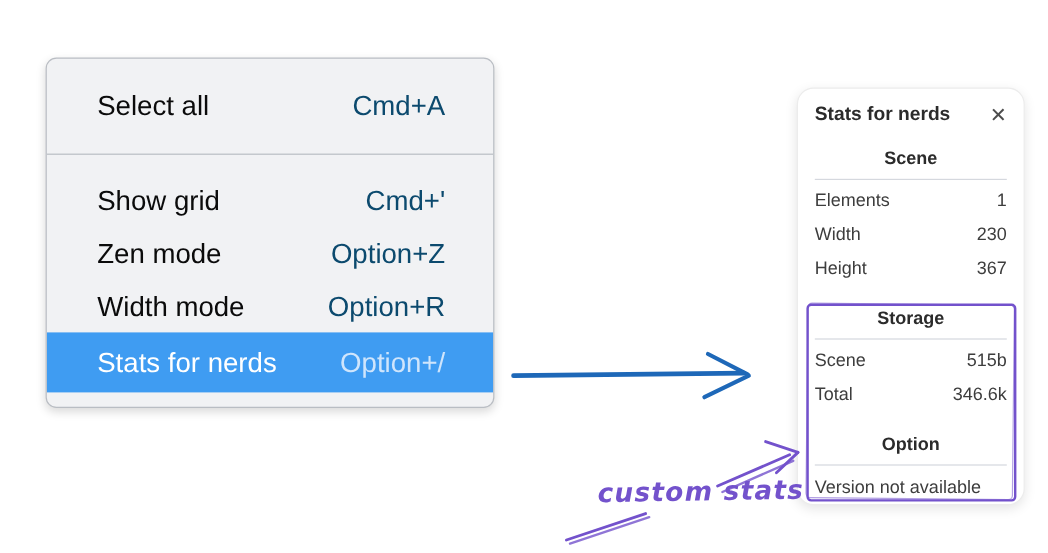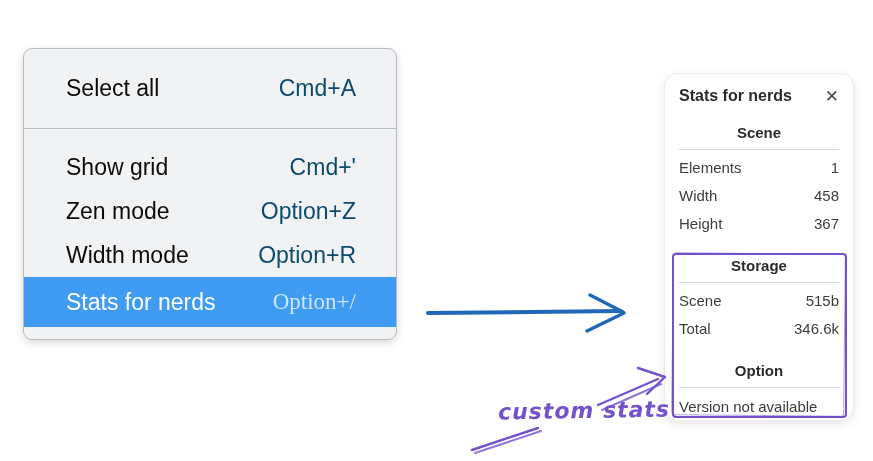--- a/index.html
+++ b/index.html
@@ -8,21 +8,21 @@
     width: 873px;
     height: 461px;
     background: #ffffff;
     overflow: hidden;
     font-family: "Liberation Sans", sans-serif;
   }
 
   
   .context-menu {
     position: absolute;
-    left: 23px; top: 48px;
+    left: 38px; top: 48px;
     width: 374px;
     background: #f1f2f4;
     border: 1px solid #b9bdc3;
     border-radius: 9px;
     box-shadow: 0 3px 8px rgba(0,0,0,0.15);
     box-sizing: border-box;
     overflow: hidden;
     padding-bottom: 12px;
   }
   .menu-item {
@@ -40,21 +40,21 @@
   .menu-divider {
     height: 1px;
     background: #b9bec4;
     margin: 0 0 16px 0;
   }
   .menu-item.highlighted {
     background: #3f9cf2;
     color: #ffffff;
     height: 50px;
   }
-  .menu-item.highlighted .shortcut { color: #cfe5fc; font-family: Liberation Serif, serif; }
+  .menu-item.highlighted .shortcut { color: #cfe5fc; }
 
   
   .blue-arrow { position: absolute; left: 424px; top: 289px; }
 
   
   .stats-panel {
     position: absolute;
     left: 664px; top: 73px;
     width: 190px; height: 348px;
     box-sizing: border-box;
@@ -169,21 +169,21 @@
     </div>
 
     <div class="section-heading">Scene</div>
     <div class="section-divider"></div>
     <div class="stat-row">
       <span>Elements</span>
       <span>1</span>
     </div>
     <div class="stat-row">
       <span>Width</span>
-      <span>458</span>
+      <span>230</span>
     </div>
     <div class="stat-row">
       <span>Height</span>
       <span>367</span>
     </div>
 
     <div class="section-heading">Storage</div>
     <div class="section-divider"></div>
     <div class="stat-row">
       <span>Scene</span>

